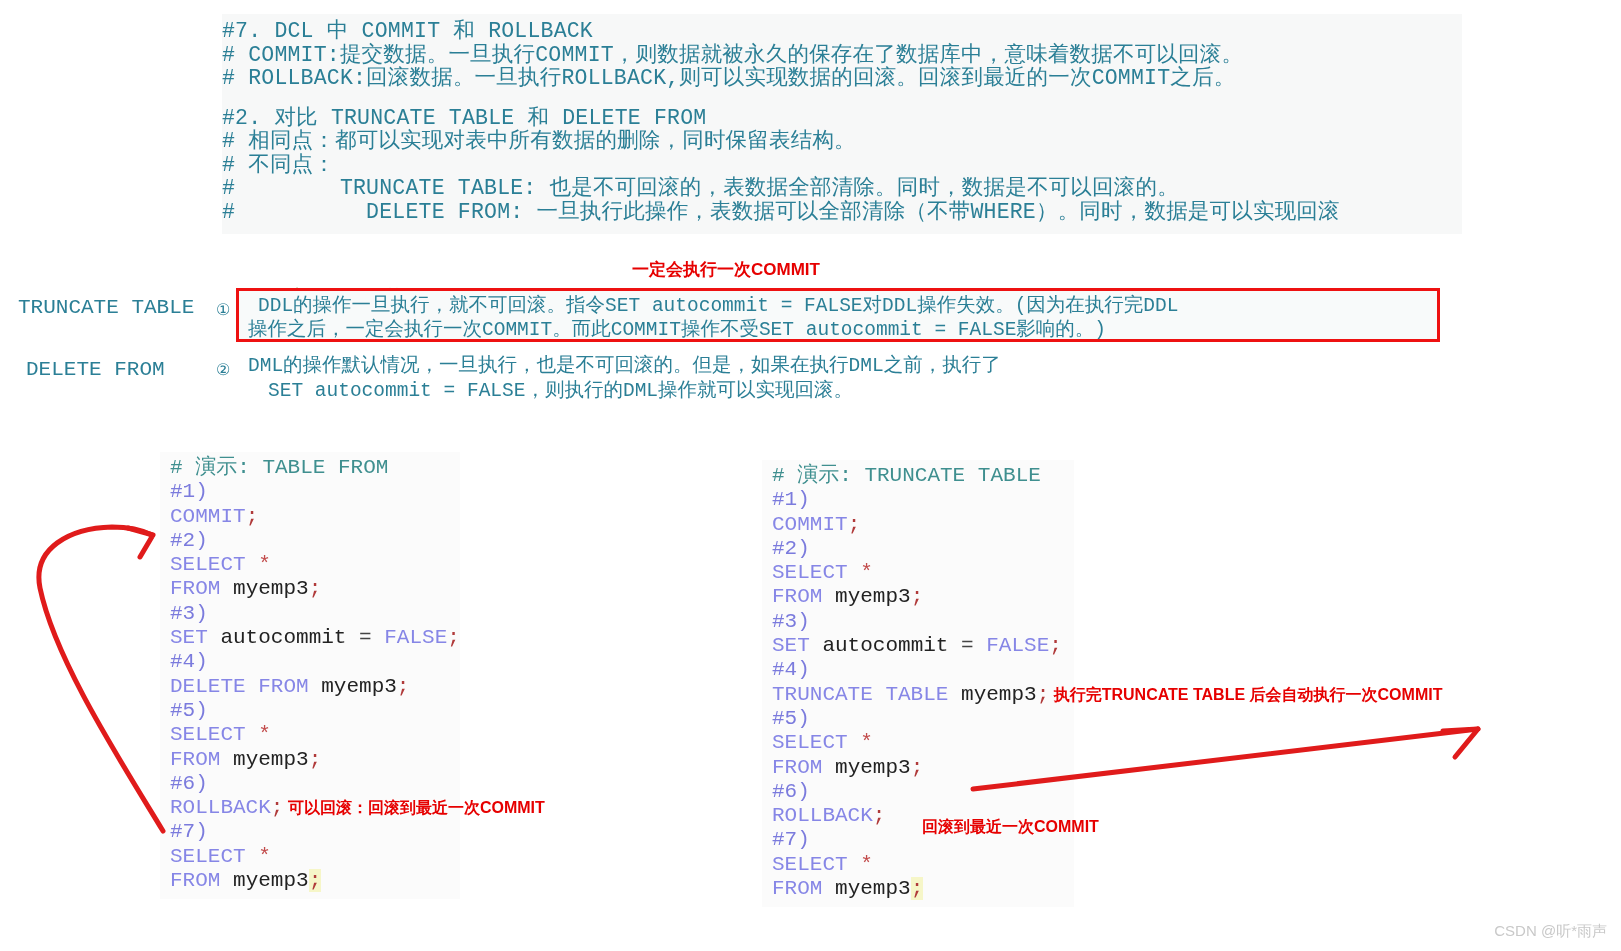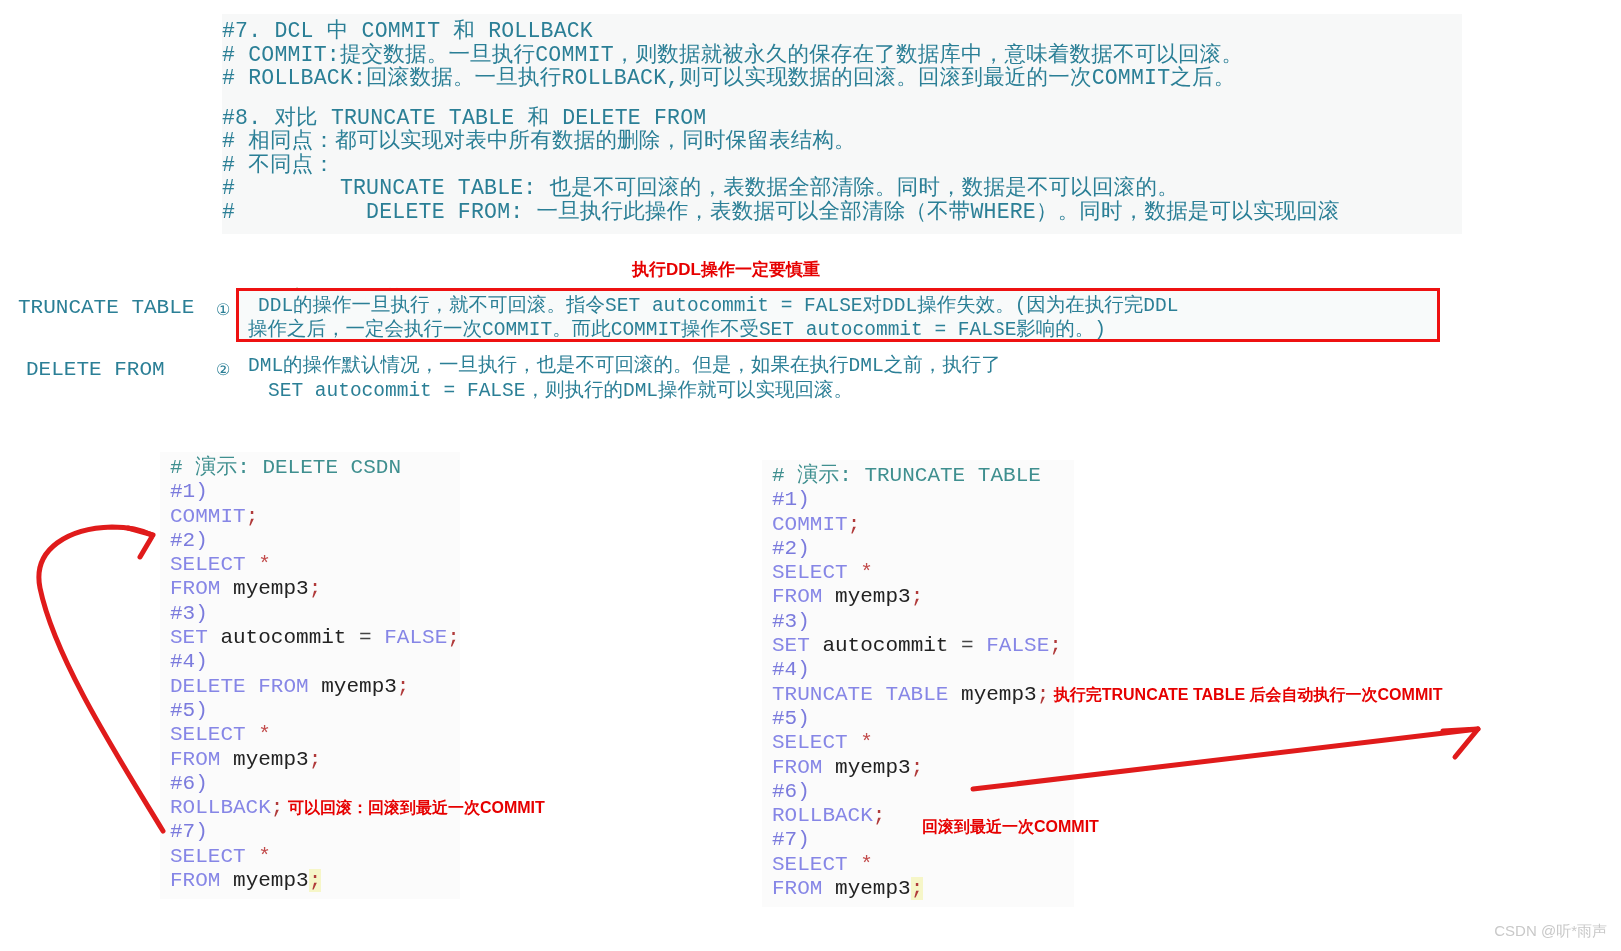--- a/index.html
+++ b/index.html
@@ -133,46 +133,46 @@
 </head>
 <body>
 
 <div class="canvas">
 
   <div class="note-block">
     <div class="note-line">#7. DCL 中 COMMIT 和 ROLLBACK</div>
     <div class="note-line"># COMMIT:提交数据。一旦执行COMMIT，则数据就被永久的保存在了数据库中，意味着数据不可以回滚。</div>
     <div class="note-line"># ROLLBACK:回滚数据。一旦执行ROLLBACK,则可以实现数据的回滚。回滚到最近的一次COMMIT之后。</div>
     <div class="note-gap"></div>
-    <div class="note-line">#8. 对比 TRUNCATE TABLE 和 DELETE FROM</div>
+    <div class="note-line">#2. 对比 TRUNCATE TABLE 和 DELETE FROM</div>
     <div class="note-line"># 相同点：都可以实现对表中所有数据的删除，同时保留表结构。</div>
     <div class="note-line"># 不同点：</div>
     <div class="note-line">#        TRUNCATE TABLE: 也是不可回滚的，表数据全部清除。同时，数据是不可以回滚的。</div>
     <div class="note-line">#          DELETE FROM: 一旦执行此操作，表数据可以全部清除（不带WHERE）。同时，数据是可以实现回滚</div>
   </div>
 
   <div class="ddl-title">DDL 和 DML 的说明</div>
-  <div class="red-caption">执行DDL操作一定要慎重</div>
+  <div class="red-caption">一定会执行一次COMMIT</div>
 
   <div class="redbox"></div>
 
   <div class="left-label" style="left:18px; top:296px;">TRUNCATE TABLE</div>
   <div class="left-label" style="left:26px; top:358px;">DELETE FROM</div>
 
   <div class="bullet" style="left:216px; top:300px;">①</div>
   <div class="bullet" style="left:216px; top:360px;">②</div>
 
   <div class="expl" style="left:248px; top:294px;margin-left:10px;">DDL的操作一旦执行，就不可回滚。指令SET autocommit = FALSE对DDL操作失效。(因为在执行完DDL</div>
   <div class="expl" style="left:248px; top:318px;">操作之后，一定会执行一次COMMIT。而此COMMIT操作不受SET autocommit = FALSE影响的。)</div>
 
   <div class="expl" style="left:268px; top:379px;">SET autocommit = FALSE，则执行的DML操作就可以实现回滚。</div>
   <div class="expl" style="left:248px; top:354px;">DML的操作默认情况，一旦执行，也是不可回滚的。但是，如果在执行DML之前，执行了</div>
 
   <div class="code-panel left">
-    <div class="code-line comment cmt-cn"># 演示: DELETE CSDN</div>
+    <div class="code-line comment cmt-cn"># 演示: TABLE FROM</div>
     <div id="left-code-lines">
         <div class="code-line"><span class="comment">#1)</span></div>
         <div class="code-line"><span class="kw">COMMIT</span><span class="semi">;</span></div>
         <div class="code-line"><span class="comment">#2)</span></div>
         <div class="code-line"><span class="kw">SELECT</span><span class="star"> *</span></div>
         <div class="code-line"><span class="kw">FROM</span><span class="pln"> myemp3</span><span class="semi">;</span></div>
         <div class="code-line"><span class="comment">#3)</span></div>
         <div class="code-line"><span class="kw">SET</span><span class="pln"> autocommit </span><span class="op">= </span><span class="kw">FALSE</span><span class="semi">;</span></div>
         <div class="code-line"><span class="comment">#4)</span></div>
         <div class="code-line"><span class="kw">DELETE FROM</span><span class="pln"> myemp3</span><span class="semi">;</span></div>

